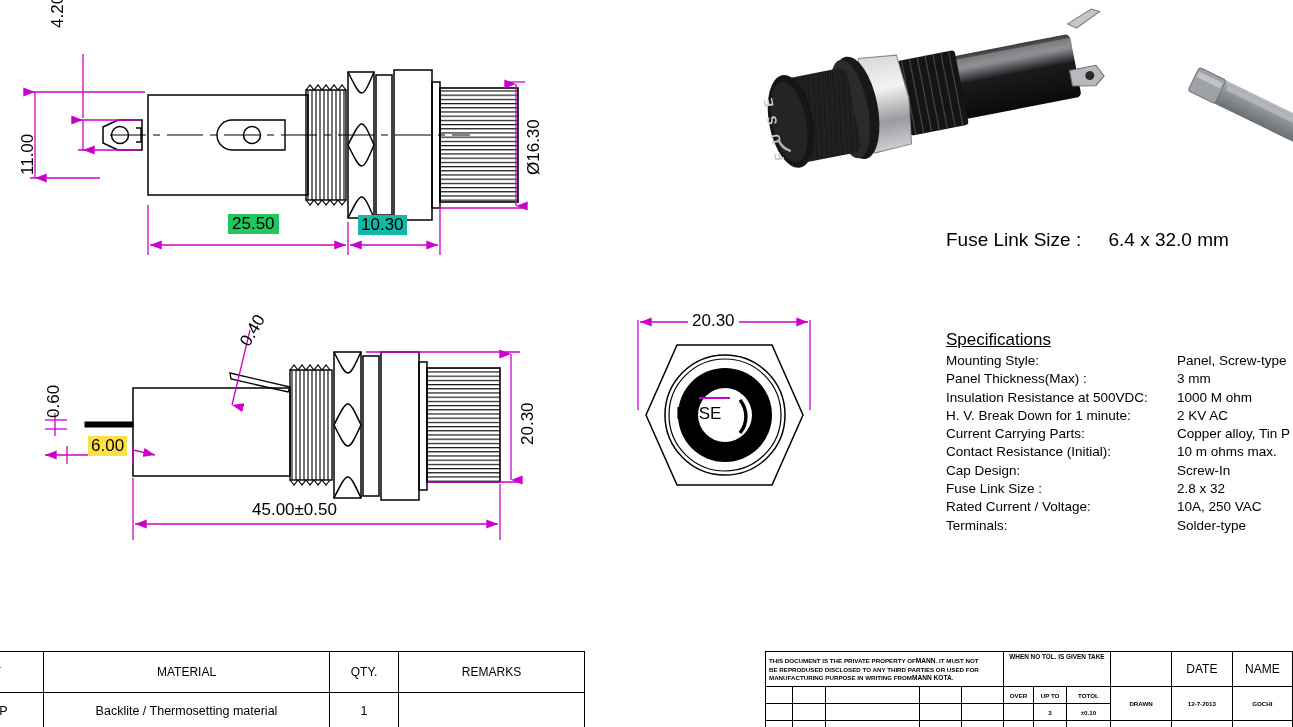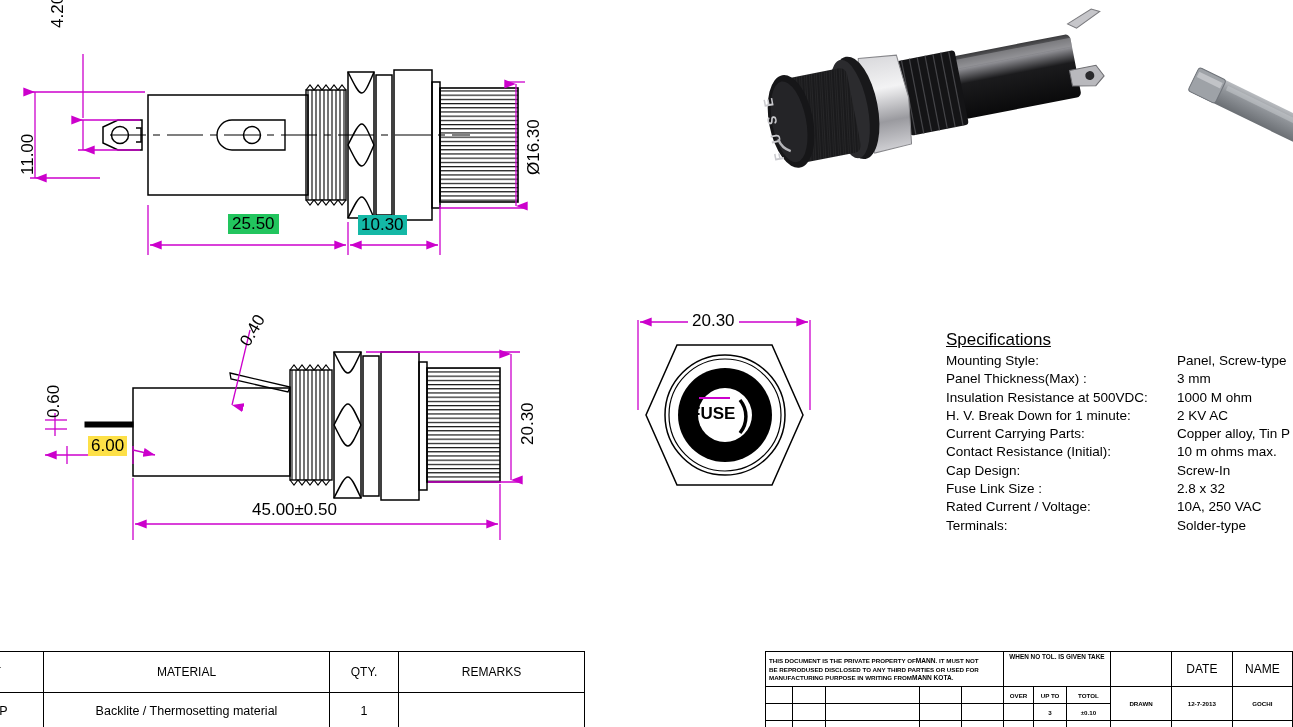--- a/index.html
+++ b/index.html
@@ -259,21 +259,21 @@
     <circle cx="105" cy="115" r="47" fill="#000"></circle>
     <circle cx="105" cy="115" r="27" fill="#fff"></circle>
     <path d="M120,100 A26,26 0 0 1 120,133" stroke="#000" stroke-width="3.5" fill="none"></path>
     <line x1="79" y1="98" x2="110" y2="98" stroke="#cc00cc" stroke-width="2"></line>
     <g stroke="#cc00cc" stroke-width="1.3" fill="none">
       <line x1="18" y1="20" x2="18" y2="110"></line>
       <line x1="190" y1="20" x2="190" y2="110"></line>
       <line x1="20" y1="22" x2="188" y2="22" marker-start="url(#arrL)" marker-end="url(#arrR)"></line>
     </g>
   </svg>
-  <div class="abs lbl" style="left:690px;top:404px;font-size:17px;font-weight:bold;">FUSE</div>
+  <div class="abs lbl" style="left:676px;top:404px;font-size:17px;font-weight:normal;">FUSE</div>
   <div class="abs lbl" style="left:688px;top:311px;font-size:17px;background:#fff;padding:0 4px;">20.30</div>
 
   <div id="photo-area" class="abs">
     <svg width="563" height="215" viewBox="0 0 563 215">
       <defs>
         <linearGradient id="gBody" x1="0" y1="0" x2="0" y2="1">
           <stop offset="0%" stop-color="#3a3a3c"></stop>
           <stop offset="22%" stop-color="#8d8d92"></stop>
           <stop offset="45%" stop-color="#1b1b1d"></stop>
           <stop offset="100%" stop-color="#0a0a0b"></stop>
@@ -336,20 +336,24 @@
 
       <g transform="rotate(26 500 100)">
         <rect x="458" y="84" width="190" height="26" rx="3" fill="url(#gGlass)"></rect>
         <rect x="458" y="84" width="30" height="26" rx="3" fill="#9ea2a7" stroke="#70747a"></rect>
         <rect x="460" y="88" width="26" height="6" fill="#c9ccd0" opacity=".8"></rect>
         <rect x="492" y="88" width="156" height="5" fill="#c3c6ca" opacity=".55"></rect>
       </g>
     </svg>
   </div>
 
+  <div id="fuse-link-line" class="abs lbl">
+    <span>Fuse Link Size :</span>
+    <span class="flv">6.4 x 32.0 mm</span>
+  </div>
 
   <div id="spec-block" class="abs">
     <div id="spec-title">Specifications</div>
 
     <div class="spec-row">
       <span class="spec-key">Mounting Style:</span>
       <span class="spec-val">Panel, Screw-type</span>
     </div>
     <div class="spec-row">
       <span class="spec-key">Panel Thickness(Max)  :</span>

